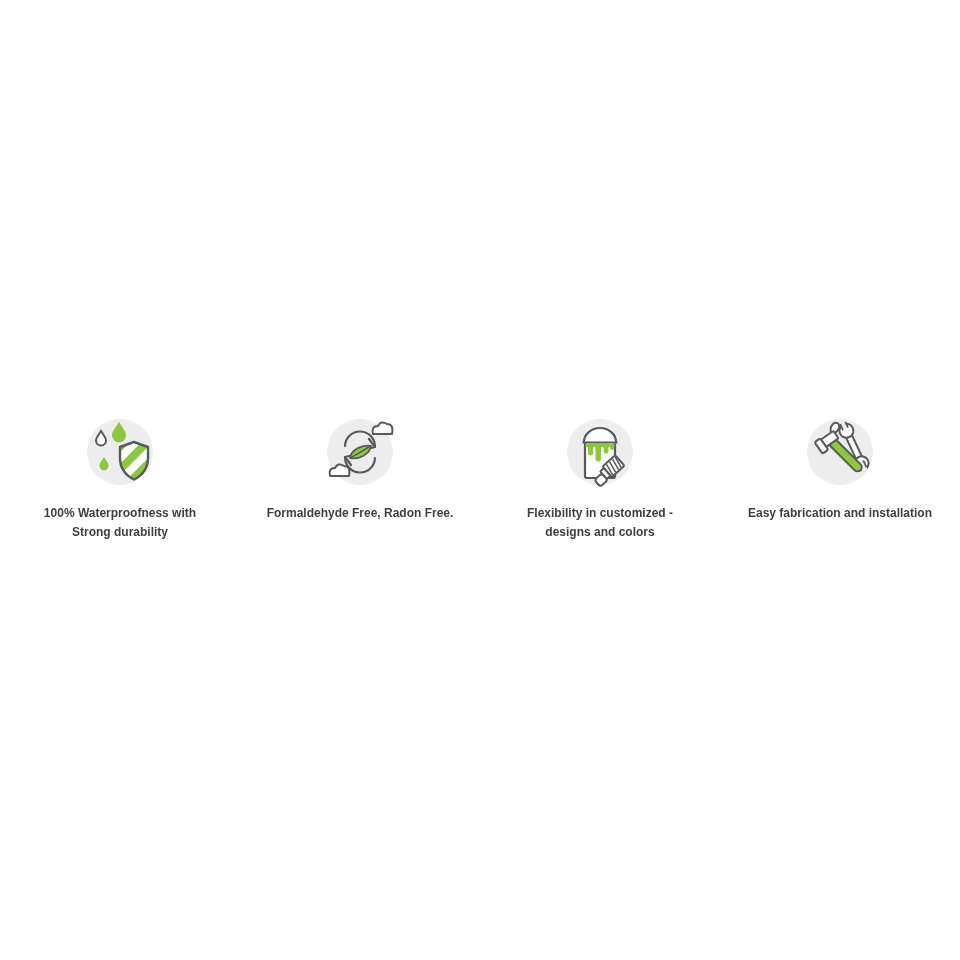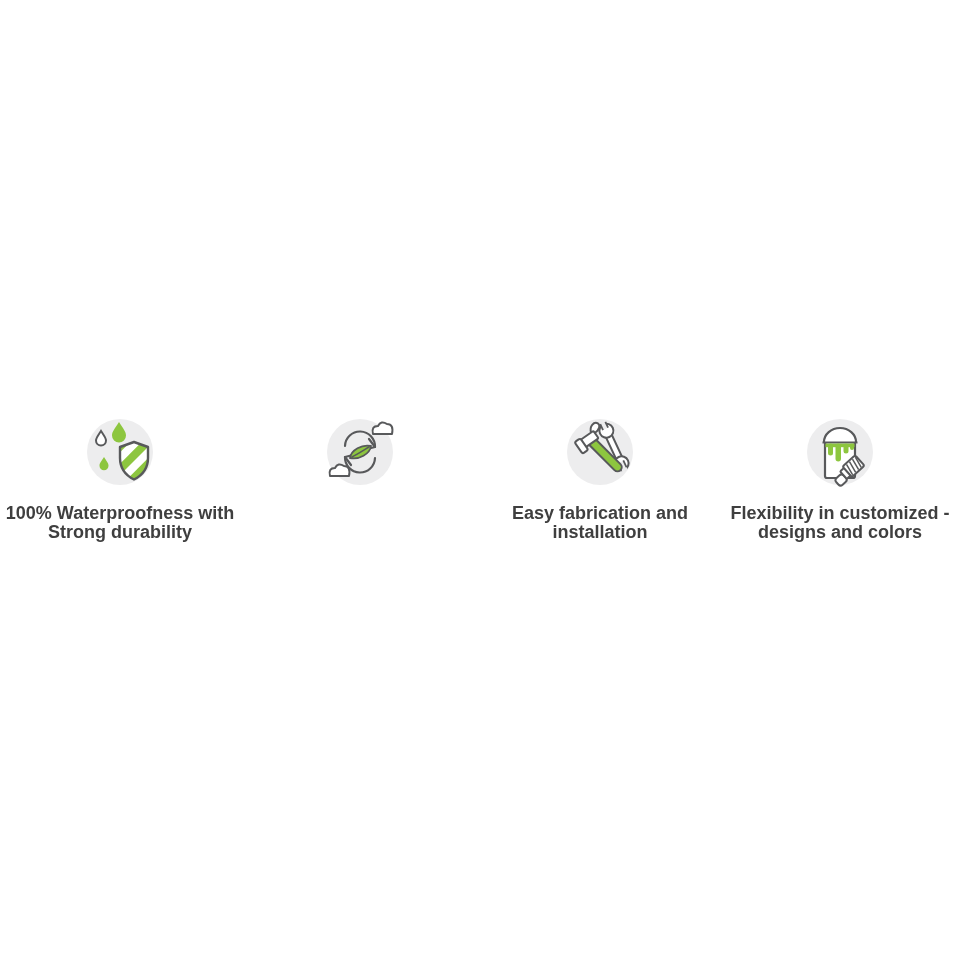--- a/index.html
+++ b/index.html
@@ -13,21 +13,21 @@
   body{background:var(--page);font-family:"Liberation Sans", sans-serif;}
   .canvas{position:relative;width:960px;height:960px;background:var(--page);overflow:hidden;}
   .features-row{position:absolute;top:416px;left:0;right:0;display:flex;}
   .feature{flex:1 1 0;display:flex;flex-direction:column;align-items:center;}
   .icon-wrap{width:72px;height:72px;}
   .icon-wrap svg{display:block;}
   .icon-bg{fill:var(--circle);}
   .fill-accent{fill:var(--accent);}
   .stroke-line{stroke:var(--outline);fill:none;}
   .white-fill{fill:#ffffff;}
-  .caption{margin-top:16px;font-size:18px;font-weight:700;line-height:19px;
+  .caption{margin-top:16px;font-size:12px;font-weight:700;line-height:19px;
            color:var(--text);text-align:center;max-width:238px;}
   .caption span{display:block;}
 </style>
 </head>
 <body>
 
 <div class="canvas">
   <div class="features-row">
 
     <div class="feature">
@@ -72,50 +72,21 @@
           <path class="stroke-line" stroke-width="2.2" stroke-linecap="round" d="M21,30 A15,15 0 0 1 51,31"></path>
           <path class="stroke-line" stroke-width="2.2" stroke-linecap="round" stroke-linejoin="round" d="M45,23 L51,31 L43,33"></path>
           <path class="stroke-line" stroke-width="2.2" stroke-linecap="round" d="M51,42 A15,15 0 0 1 21,41"></path>
           <path class="stroke-line" stroke-width="2.2" stroke-linecap="round" stroke-linejoin="round" d="M27,49 L21,41 L29,39"></path>
 
           <path class="fill-accent" stroke="#58595b" stroke-width="1.8" stroke-linejoin="round" d="M26,42 C27,34 38,28 47,30 C46,38 35,44 26,42 Z"></path>
           <path class="stroke-line" stroke-width="1.5" stroke-linecap="round" d="M28,41 C34,38 40,34 45,31"></path>
         </svg>
       </div>
       <div class="caption">
-      </div>
-    </div>
-
-    <div class="feature">
-      <div class="icon-wrap">
-        <svg width="72" height="72" viewBox="0 0 72 72">
-          <circle class="icon-bg" cx="36" cy="36" r="33"></circle>
-
-          <g transform="rotate(-25 50 31)">
-            <rect class="white-fill" x="46.8" y="16" width="6.4" height="28" stroke="#58595b" stroke-width="2"></rect>
-            <circle class="white-fill" cx="50" cy="13" r="7" stroke="#58595b" stroke-width="2"></circle>
-            <rect x="47.2" y="3" width="5.6" height="8" fill="#ededee"></rect>
-            <path class="stroke-line" stroke-width="1.8" d="M47.2,4.5 V11 M52.8,4.5 V11"></path>
-            <circle class="white-fill" cx="50" cy="49" r="7" stroke="#58595b" stroke-width="2"></circle>
-            <rect x="47.2" y="47.5" width="5.6" height="10" fill="#ededee"></rect>
-            <path class="stroke-line" stroke-width="1.8" d="M47.2,47 V54.5 M52.8,47 V54.5"></path>
-          </g>
-
-          <rect class="fill-accent" x="24" y="22" width="8.5" height="44" rx="4.25" transform="rotate(-45 28 26)" stroke="#58595b" stroke-width="2"></rect>
-
-          <g transform="rotate(-35 26 24)">
-            <path class="white-fill" stroke="#58595b" stroke-width="2" stroke-linejoin="round" d="M31,19 C33,12 40,11 42,15 C43,18 40,21 34,21 L31,24 Z"></path>
-            <rect class="white-fill" x="17" y="18.5" width="17" height="9" rx="1.5" stroke="#58595b" stroke-width="2"></rect>
-            <rect class="white-fill" x="12" y="17" width="7" height="14" rx="2" stroke="#58595b" stroke-width="2"></rect>
-          </g>
-        </svg>
-      </div>
-      <div class="caption">
-        <span>Easy fabrication and installation</span>
-        <span></span>
+        <span>Formaldehyde Free, Radon Free.</span>
       </div>
     </div>
 
     <div class="feature">
       <div class="icon-wrap">
         <svg width="72" height="72" viewBox="0 0 72 72">
           <circle class="icon-bg" cx="36" cy="36" r="33"></circle>
 
           <rect class="white-fill" x="21" y="26" width="30" height="36" rx="2" stroke="#58595b" stroke-width="2.2"></rect>
 
@@ -142,14 +113,44 @@
             <rect class="white-fill" x="39" y="49" width="5" height="10" rx="1" stroke="#58595b" stroke-width="2"></rect>
           </g>
         </svg>
       </div>
       <div class="caption">
         <span>Flexibility in customized -</span>
         <span>designs and colors</span>
       </div>
     </div>
 
+    <div class="feature">
+      <div class="icon-wrap">
+        <svg width="72" height="72" viewBox="0 0 72 72">
+          <circle class="icon-bg" cx="36" cy="36" r="33"></circle>
+
+          <g transform="rotate(-25 50 31)">
+            <rect class="white-fill" x="46.8" y="16" width="6.4" height="28" stroke="#58595b" stroke-width="2"></rect>
+            <circle class="white-fill" cx="50" cy="13" r="7" stroke="#58595b" stroke-width="2"></circle>
+            <rect x="47.2" y="3" width="5.6" height="8" fill="#ededee"></rect>
+            <path class="stroke-line" stroke-width="1.8" d="M47.2,4.5 V11 M52.8,4.5 V11"></path>
+            <circle class="white-fill" cx="50" cy="49" r="7" stroke="#58595b" stroke-width="2"></circle>
+            <rect x="47.2" y="47.5" width="5.6" height="10" fill="#ededee"></rect>
+            <path class="stroke-line" stroke-width="1.8" d="M47.2,47 V54.5 M52.8,47 V54.5"></path>
+          </g>
+
+          <rect class="fill-accent" x="24" y="22" width="8.5" height="44" rx="4.25" transform="rotate(-45 28 26)" stroke="#58595b" stroke-width="2"></rect>
+
+          <g transform="rotate(-35 26 24)">
+            <path class="white-fill" stroke="#58595b" stroke-width="2" stroke-linejoin="round" d="M31,19 C33,12 40,11 42,15 C43,18 40,21 34,21 L31,24 Z"></path>
+            <rect class="white-fill" x="17" y="18.5" width="17" height="9" rx="1.5" stroke="#58595b" stroke-width="2"></rect>
+            <rect class="white-fill" x="12" y="17" width="7" height="14" rx="2" stroke="#58595b" stroke-width="2"></rect>
+          </g>
+        </svg>
+      </div>
+      <div class="caption">
+        <span>Easy fabrication and installation</span>
+        <span></span>
+      </div>
+    </div>
+
   </div>
 </div>
 
 </body></html>

